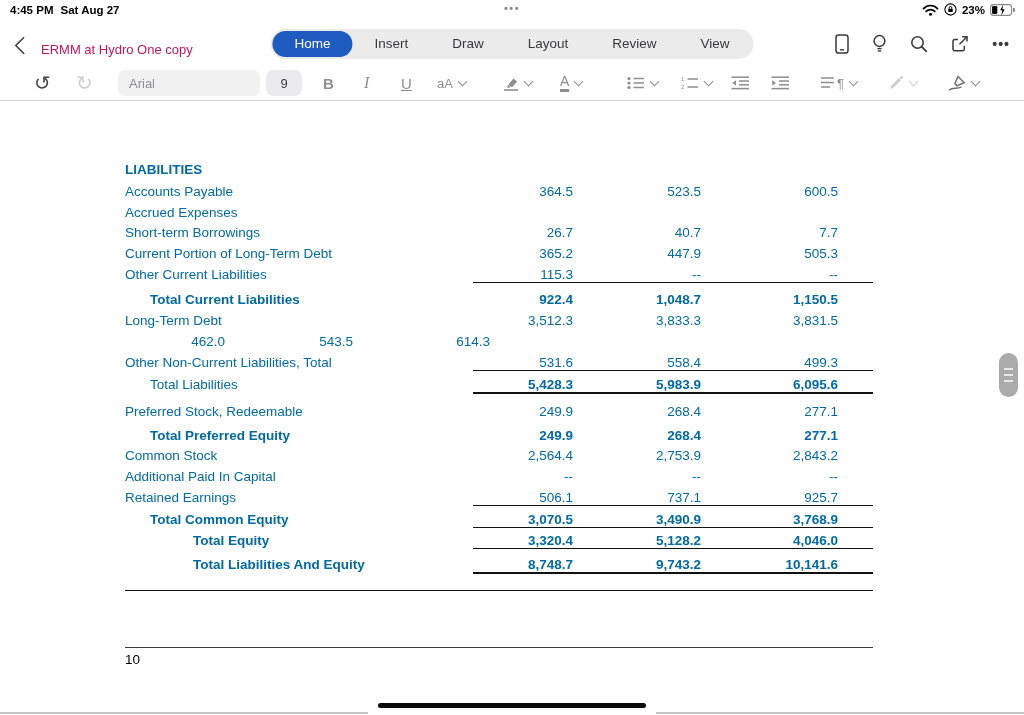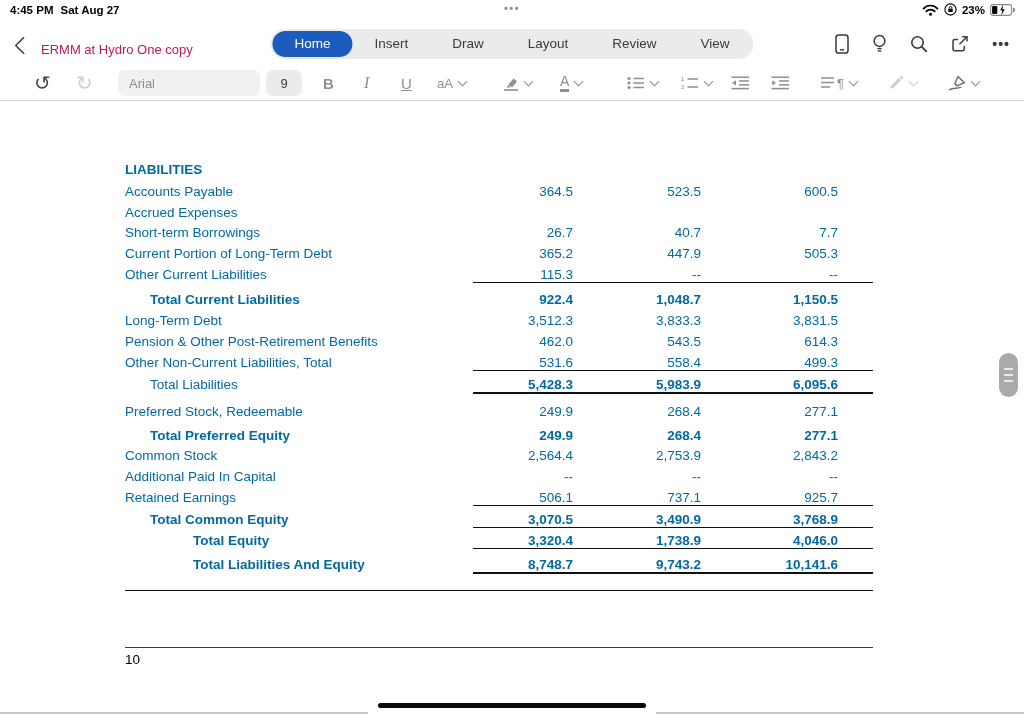--- a/index.html
+++ b/index.html
@@ -317,21 +317,20 @@
         </div>
       <div class="trow">
           <div class="lbl">Long-Term Debt</div>
           <div class="vals">
             <div class="v v1">3,512.3</div>
             <div class="v v2">3,833.3</div>
             <div class="v v3">3,831.5</div>
           </div>
         </div>
       <div class="trow">
-          <div class="lbl">Pension &amp; Other Post-Retirement Benefits</div>
           <div class="vals">
             <div class="v v1">462.0</div>
             <div class="v v2">543.5</div>
             <div class="v v3">614.3</div>
           </div>
         </div>
       <div class="trow rule">
           <div class="lbl">Other Non-Current Liabilities, Total</div>
           <div class="vals">
             <div class="v v1">531.6</div>
@@ -392,21 +391,21 @@
           <div class="vals">
             <div class="v v1">3,070.5</div>
             <div class="v v2">3,490.9</div>
             <div class="v v3">3,768.9</div>
           </div>
         </div>
       <div class="trow b i2 rule">
           <div class="lbl">Total Equity</div>
           <div class="vals">
             <div class="v v1">3,320.4</div>
-            <div class="v v2">1,738.9</div>
+            <div class="v v2">5,128.2</div>
             <div class="v v3">4,046.0</div>
           </div>
         </div>
       <div class="trow b i2 rule2 mt3">
           <div class="lbl">Total Liabilities And Equity</div>
           <div class="vals">
             <div class="v v1">8,748.7</div>
             <div class="v v2">9,743.2</div>
             <div class="v v3">10,141.6</div>
           </div>

